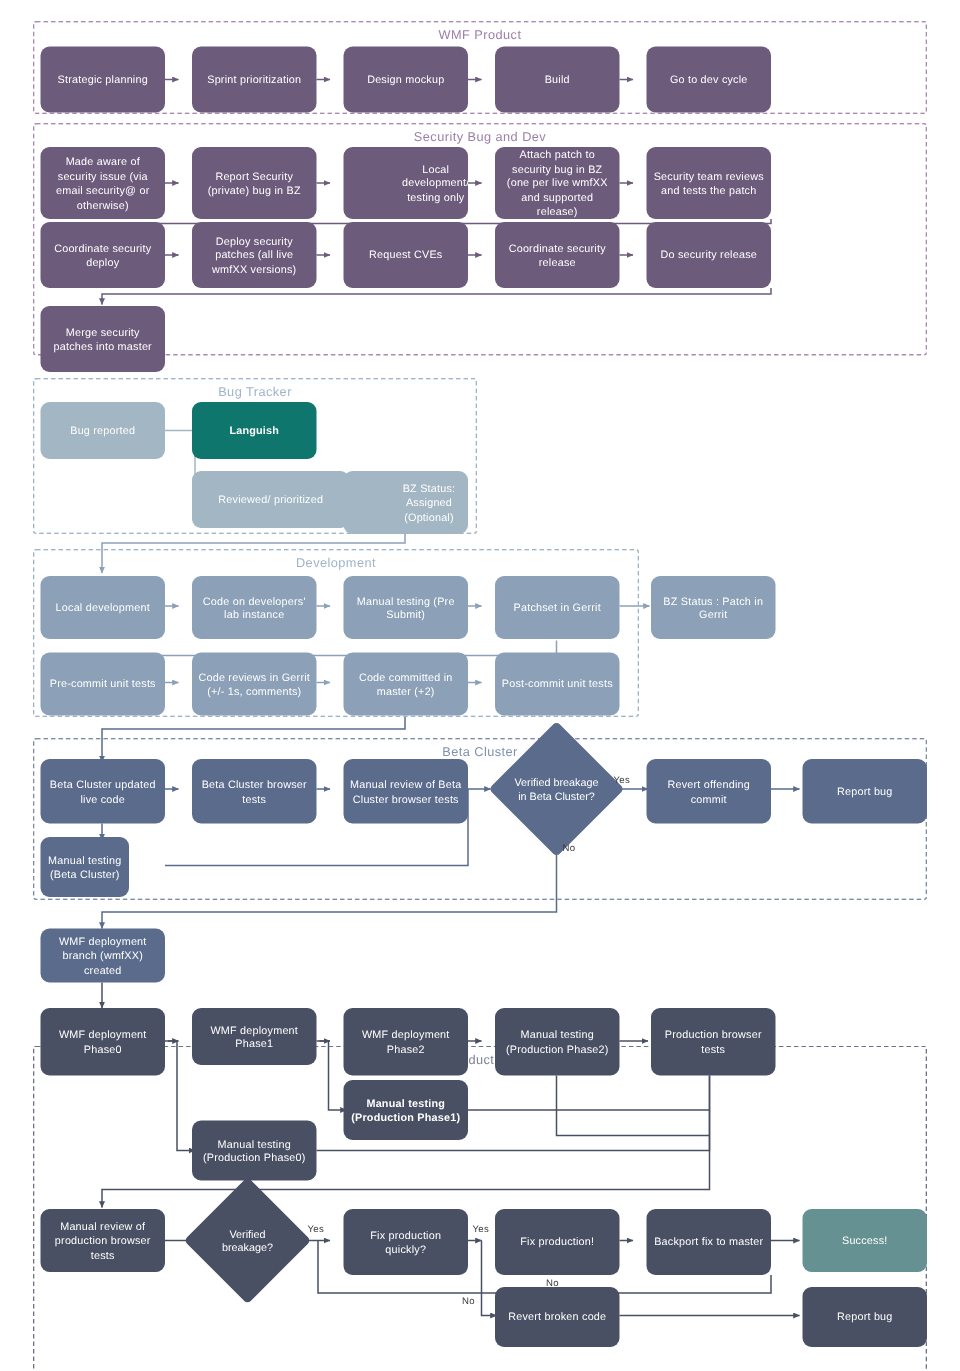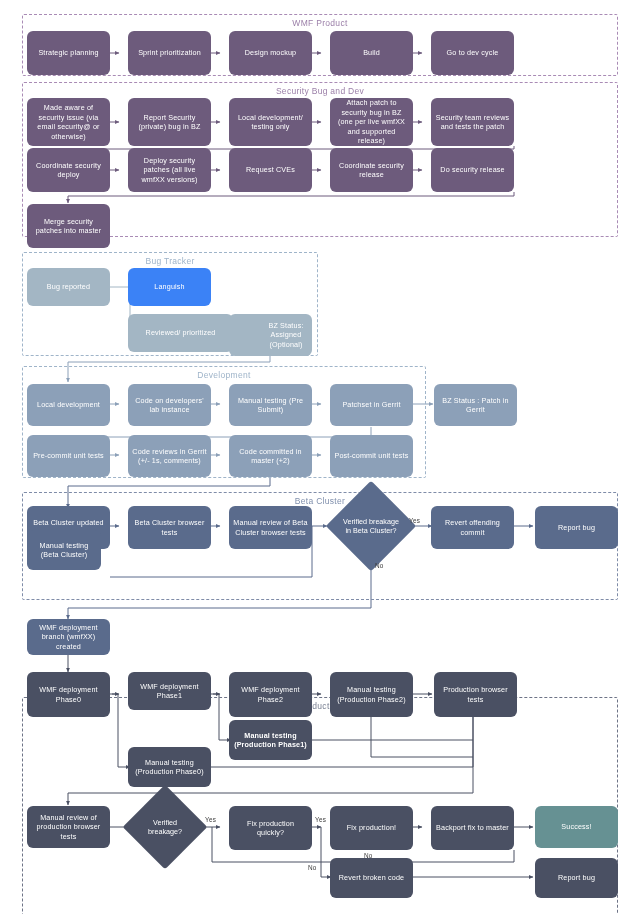--- a/index.html
+++ b/index.html
@@ -25,21 +25,21 @@
     letter-spacing:.15px;}
   .diamond{position:absolute;box-sizing:border-box;
     display:flex;align-items:center;justify-content:center;text-align:center;
     color:#ffffff;font-size:7.2px;line-height:1.3;}
   .diamond .dshape{position:absolute;left:0;top:0;width:100%;height:100%;
     transform:rotate(45deg);border-radius:3px;}
   .diamond .dtext{position:relative;z-index:2;padding:0 3px;}
 
   .c-purple{background:#6d5b7c;}
   .c-lightblue{background:#a3b6c4;}
-  .c-tan{background:#3b82f6;}
+  .c-tan{background:#0f766e;font-weight:bold;}
   .c-devblue{background:#8ca0b8;}
   .c-beta{background:#5a6b8c;}
   .c-prod{background:#4a5063;}
   .c-teal{background:#669193;}
 
   .edge-label{position:absolute;font-size:6.4px;color:#3b3b3b;
     font-family:"Liberation Sans",sans-serif;letter-spacing:.2px;}
 </style>
 </head>
 <body>
@@ -197,21 +197,21 @@
 
   <div class="node c-purple" style="left:27px;top:31px;width:83px;height:44px;">Strategic planning</div>
   <div class="node c-purple" style="left:128px;top:31px;width:83px;height:44px;">Sprint prioritization</div>
   <div class="node c-purple" style="left:229px;top:31px;width:83px;height:44px;">Design mockup</div>
   <div class="node c-purple" style="left:330px;top:31px;width:83px;height:44px;">Build</div>
   <div class="node c-purple" style="left:431px;top:31px;width:83px;height:44px;">Go to dev cycle</div>
 
   <div class="node c-purple" style="left:27px;top:98px;width:83px;height:48px;">Made aware of security issue
 (via email security@ or otherwise)</div>
   <div class="node c-purple" style="left:128px;top:98px;width:83px;height:48px;">Report Security (private) bug in BZ</div>
-  <div class="node c-purple" style="left:229px;top:98px;width:83px;height:48px;">Local development/ testing only</div>
+  <div class="node c-purple" style="left:229px;top:98px;width:83px;height:48px;padding-left:44px;">Local development/ testing only</div>
   <div class="node c-purple" style="left:330px;top:98px;width:83px;height:48px;">Attach patch to security bug in BZ
 (one per live wmfXX and supported release)</div>
   <div class="node c-purple" style="left:431px;top:98px;width:83px;height:48px;">Security team reviews and tests the patch</div>
 
   <div class="node c-purple" style="left:27px;top:148px;width:83px;height:44px;">Coordinate security deploy</div>
   <div class="node c-purple" style="left:128px;top:148px;width:83px;height:44px;">Deploy security patches
 (all live wmfXX versions)</div>
   <div class="node c-purple" style="left:229px;top:148px;width:83px;height:44px;">Request CVEs</div>
   <div class="node c-purple" style="left:330px;top:148px;width:83px;height:44px;">Coordinate security release</div>
   <div class="node c-purple" style="left:431px;top:148px;width:83px;height:44px;">Do security release</div>
@@ -238,21 +238,21 @@
   <div class="node c-beta" style="left:128px;top:506px;width:83px;height:43px;">Beta Cluster browser tests</div>
   <div class="node c-beta" style="left:229px;top:506px;width:83px;height:43px;">Manual review of Beta Cluster browser tests</div>
 
   <div class="diamond" style="left:339px;top:494px;width:64px;height:64px;">
     <span class="dshape c-beta"></span>
     <span class="dtext">Verified breakage in Beta Cluster?</span>
   </div>
 
   <div class="node c-beta" style="left:431px;top:506px;width:83px;height:43px;">Revert offending commit</div>
   <div class="node c-beta" style="left:535px;top:506px;width:83px;height:43px;">Report bug</div>
-  <div class="node c-beta" style="left:27px;top:530px;width:74px;height:40px;">Manual testing (Beta Cluster)</div>
+  <div class="node c-beta" style="left:27px;top:558px;width:59px;height:40px;">Manual testing (Beta Cluster)</div>
 
   <div class="edge-label" style="left:409px;top:517px;">Yes</div>
   <div class="edge-label" style="left:375px;top:562px;">No</div>
 
   <div class="node c-beta" style="left:27px;top:619px;width:83px;height:36px;">WMF deployment branch (wmfXX) created</div>
 
   <div class="node c-prod" style="left:27px;top:672px;width:83px;height:45px;">WMF deployment Phase0</div>
   <div class="node c-prod" style="left:128px;top:672px;width:83px;height:38px;">WMF deployment Phase1</div>
   <div class="node c-prod" style="left:229px;top:672px;width:83px;height:45px;">WMF deployment Phase2</div>
   <div class="node c-prod" style="left:330px;top:672px;width:83px;height:45px;">Manual testing (Production Phase2)</div>

